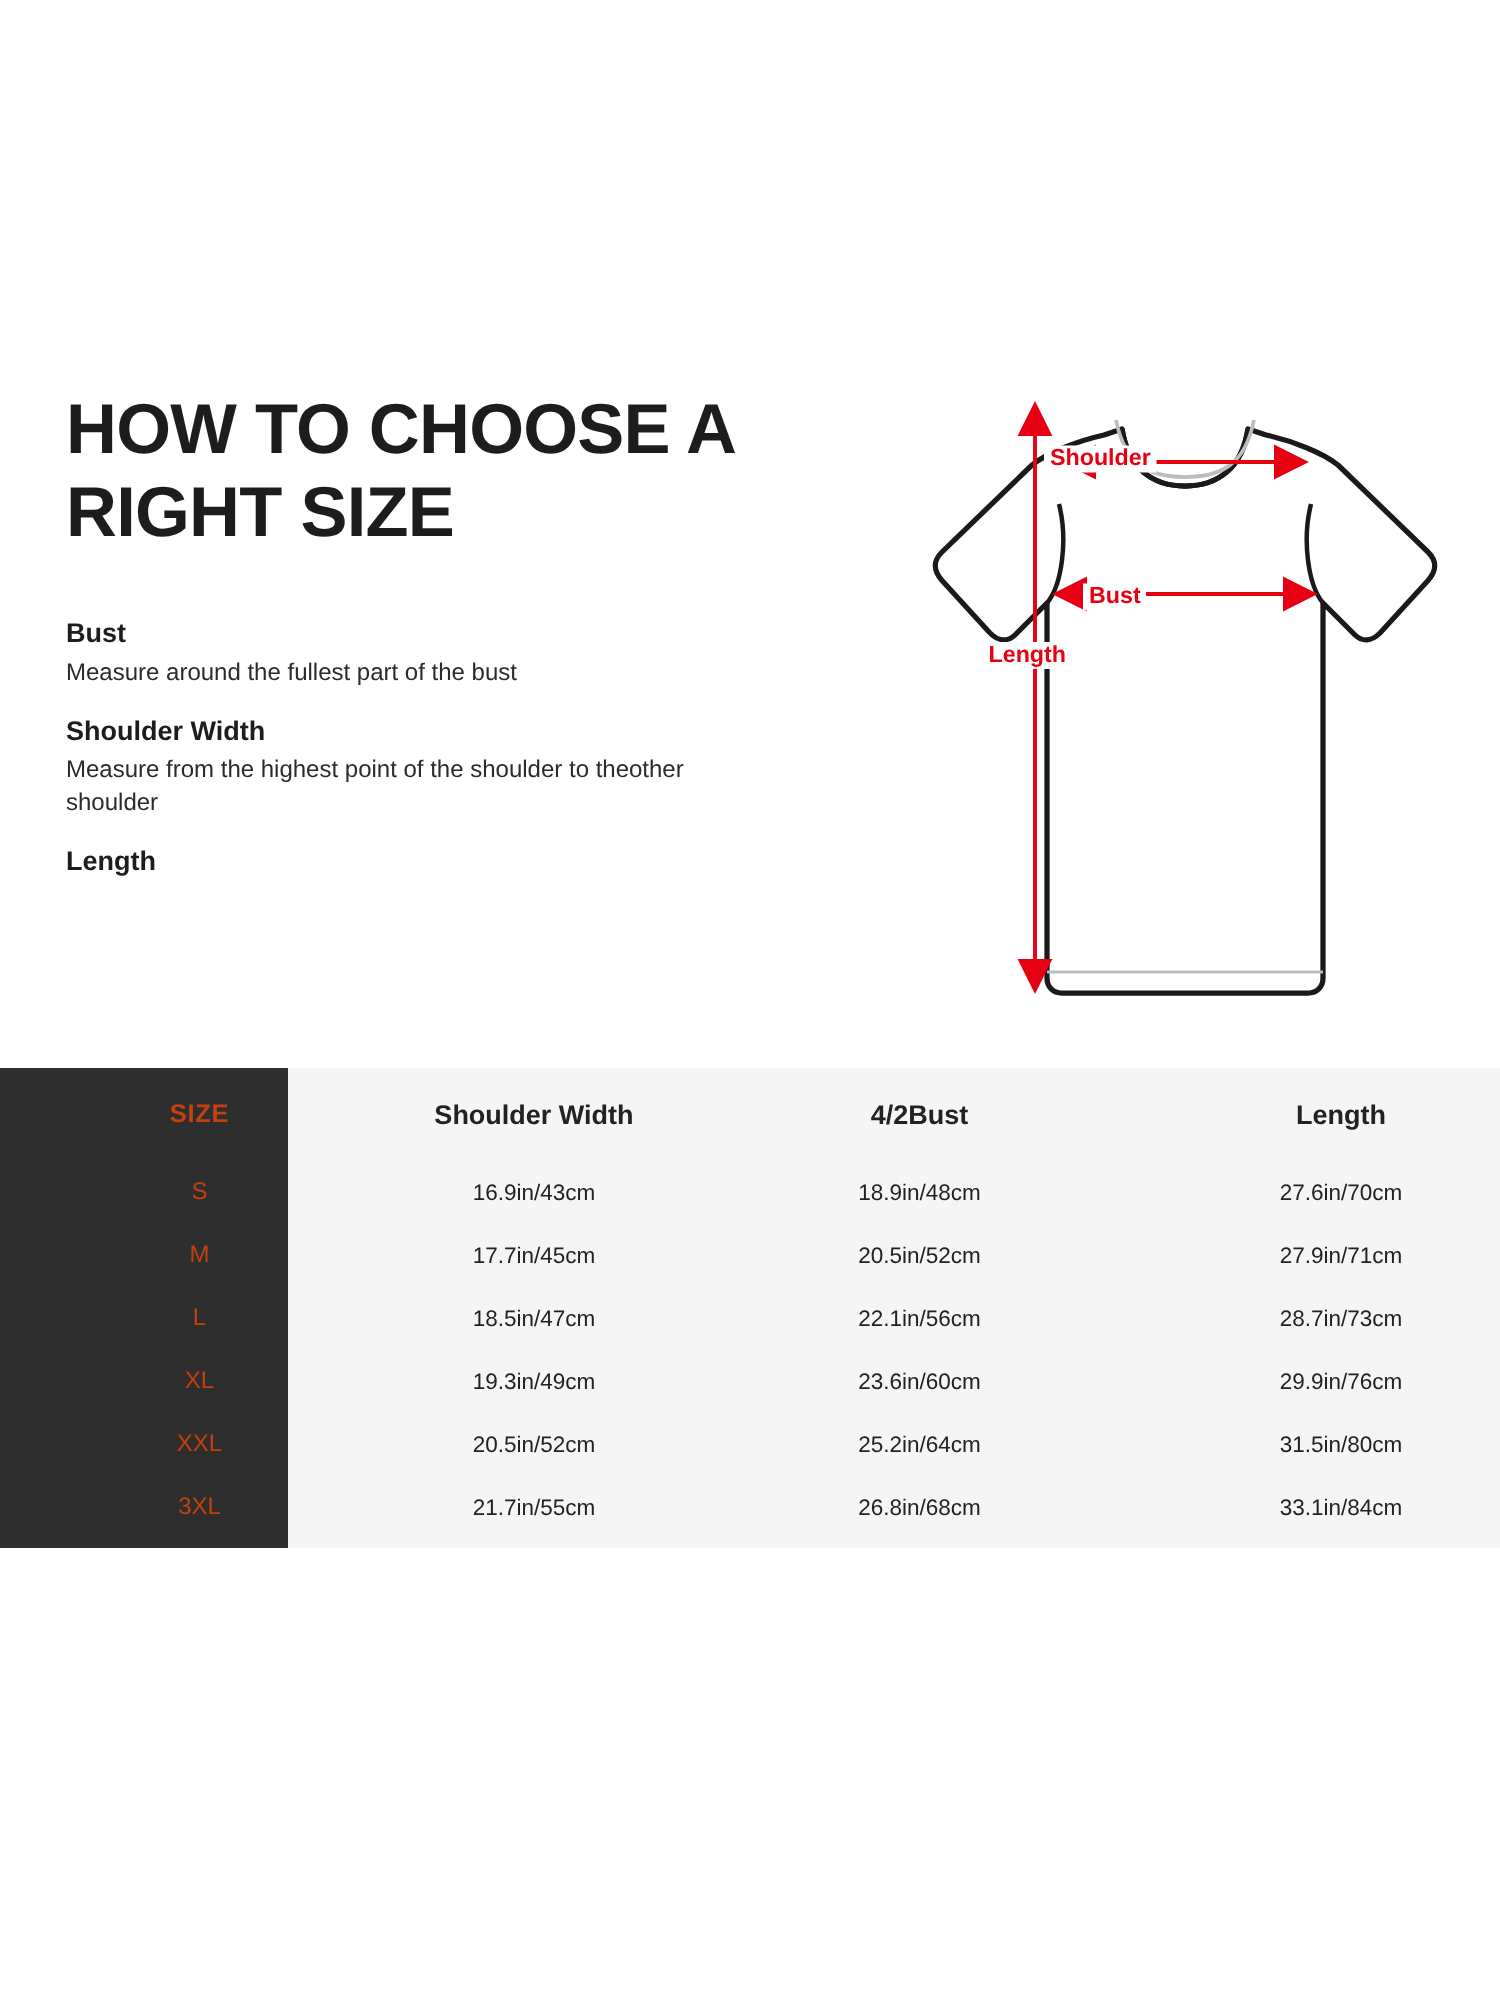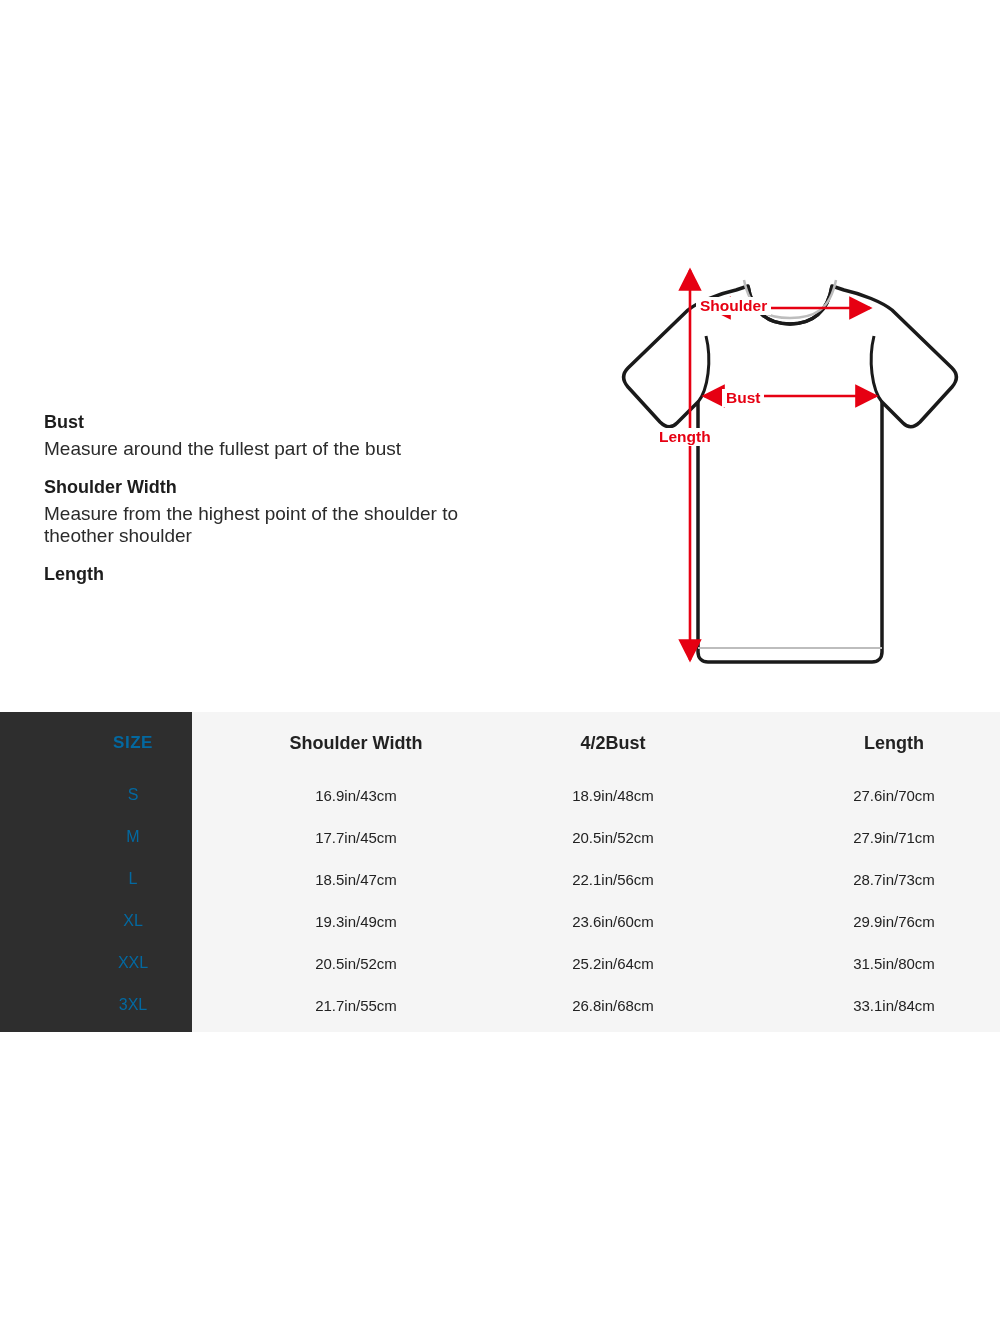--- a/index.html
+++ b/index.html
@@ -50,21 +50,21 @@
     width: 440px;
   }
   .def-block { margin-bottom: 17px; }
   .def-title {
     font-size: 18px;
     font-weight: bold;
     color: #1d1d1d;
     margin-bottom: 5px;
   }
   .def-text {
-    font-size: 19px;
+    font-size: 16px;
     line-height: 22px;
     color: #2b2b2b;
   }
 
   
   .shirt-wrap {
     position: absolute;
     left: 500px;
     top: 240px;
     width: 480px;
@@ -114,21 +114,21 @@
     height: 40px;
     font-weight: normal;
   }
   thead th {
     height: 60px;
     font-weight: bold;
     font-size: 18px;
   }
   th.size-head, td.size-cell {
     width: 192px;
-    color: #0369a1;
+    color: #c2410c;
     padding-left: 37px;
   }
   th.size-head { font-size: 17px; letter-spacing: 0.5px; }
   td.size-cell { font-size: 16px; }
   th.col-shoulder, td.col-shoulder { width: 250px; }
   th.col-bust, td.col-bust { width: 260px; }
   th.col-length, td.col-length { width: 298px; }
 
   
   .footnote {
@@ -139,20 +139,21 @@
     color: #2b2b2b;
   }
 </style>
 </head>
 <body>
 
 <div class="page">
 
   <div class="top-section">
 
+    <div class="headline">HOW TO CHOOSE A RIGHT SIZE</div>
 
     <div class="defs">
       <div class="def-block">
         <div class="def-title">Bust</div>
         <div class="def-text">Measure around the fullest part of the bust</div>
       </div>
       <div class="def-block">
         <div class="def-title">Shoulder Width</div>
         <div class="def-text">Measure from the highest point of the shoulder to theother shoulder</div>
       </div>

